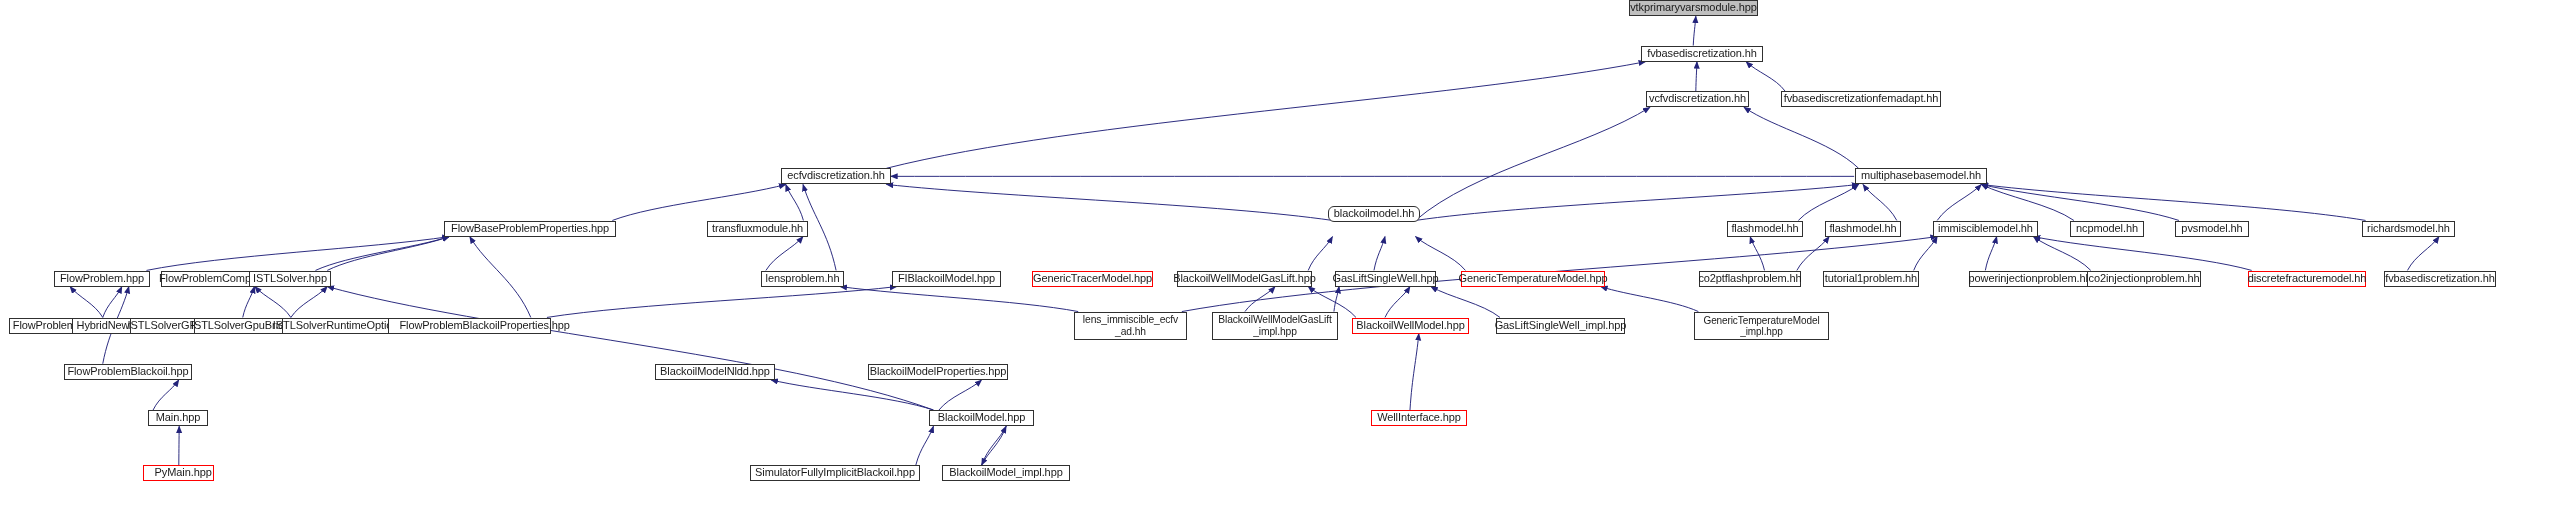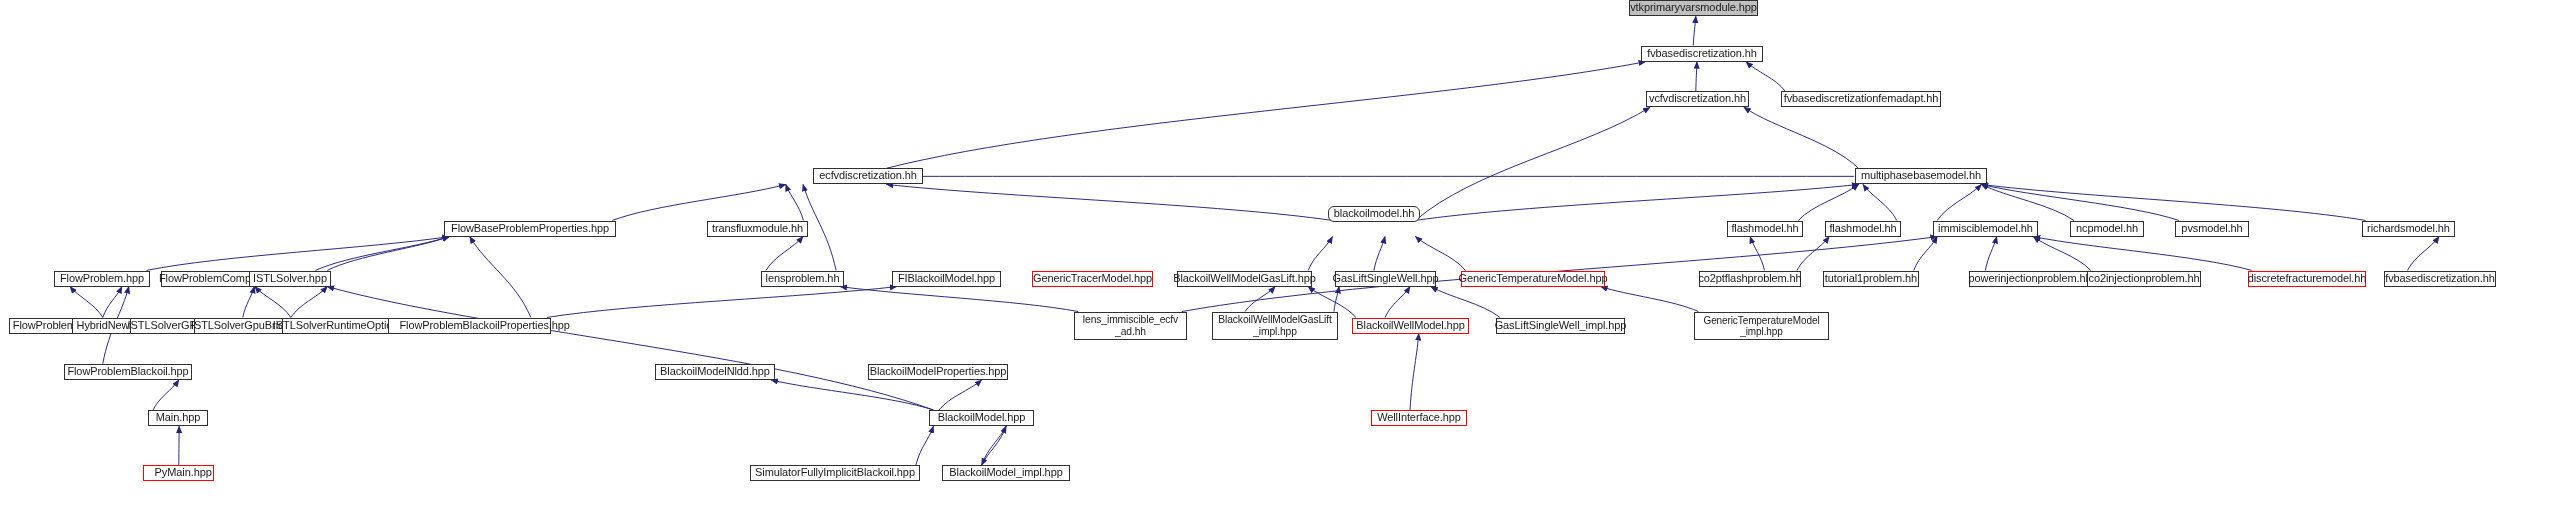--- a/index.html
+++ b/index.html
@@ -109,21 +109,21 @@
         <path d="M1245,633 C1251,609.15 1262.424,598.55 1269,580" fill="none" stroke="#23237a" stroke-width="1.3" marker-end="url(#arrow)"></path>
         <path d="M1368,580 C1359.625,603.85 1343.679,614.45 1334.5,633" fill="none" stroke="#23237a" stroke-width="1.3" marker-end="url(#arrow)"></path>
       </g>
   </svg>
   <div id="nodes">
       <div class="node root" style="left: 1629px; top: 0px; width: 129px; height: 16px; font-size: 11px;"><span>vtkprimaryvarsmodule.hpp</span></div>
       <div class="node" style="left: 1641px; top: 46px; width: 122px; height: 16px;"><span>fvbasediscretization.hh</span></div>
       <div class="node" style="left: 1646px; top: 91px; width: 103px; height: 16px;"><span>vcfvdiscretization.hh</span></div>
       <div class="node" style="left: 1781px; top: 91px; width: 160px; height: 16px;"><span>fvbasediscretizationfemadapt.hh</span></div>
       <div class="node" style="left: 1855px; top: 168px; width: 132px; height: 16px;"><span>multiphasebasemodel.hh</span></div>
-      <div class="node" style="left: 781px; top: 168px; width: 110px; height: 16px; margin-left: 32px;"><span>ecfvdiscretization.hh</span></div>
+      <div class="node" style="left: 781px; top: 168px; width: 110px; height: 16px;"><span>ecfvdiscretization.hh</span></div>
       <div class="node" style="left: 444px; top: 221px; width: 172px; height: 16px;"><span>FlowBaseProblemProperties.hpp</span></div>
       <div class="node" style="left: 707px; top: 221px; width: 101px; height: 16px;"><span>transfluxmodule.hh</span></div>
       <div class="node" style="left: 1328px; top: 206px; width: 92px; height: 16px; border-radius: 6px;"><span>blackoilmodel.hh</span></div>
       <div class="node" style="left: 1727px; top: 221px; width: 76px; height: 16px;"><span>flashmodel.hh</span></div>
       <div class="node" style="left: 1825px; top: 221px; width: 76px; height: 16px;"><span>flashmodel.hh</span></div>
       <div class="node" style="left: 1933px; top: 221px; width: 105px; height: 16px;"><span>immisciblemodel.hh</span></div>
       <div class="node" style="left: 2070px; top: 221px; width: 74px; height: 16px;"><span>ncpmodel.hh</span></div>
       <div class="node" style="left: 2175px; top: 221px; width: 74px; height: 16px;"><span>pvsmodel.hh</span></div>
       <div class="node" style="left: 2362px; top: 221px; width: 93px; height: 16px;"><span>richardsmodel.hh</span></div>
       <div class="node" style="left: 54px; top: 271px; width: 96px; height: 16px;"><span>FlowProblem.hpp</span></div>

